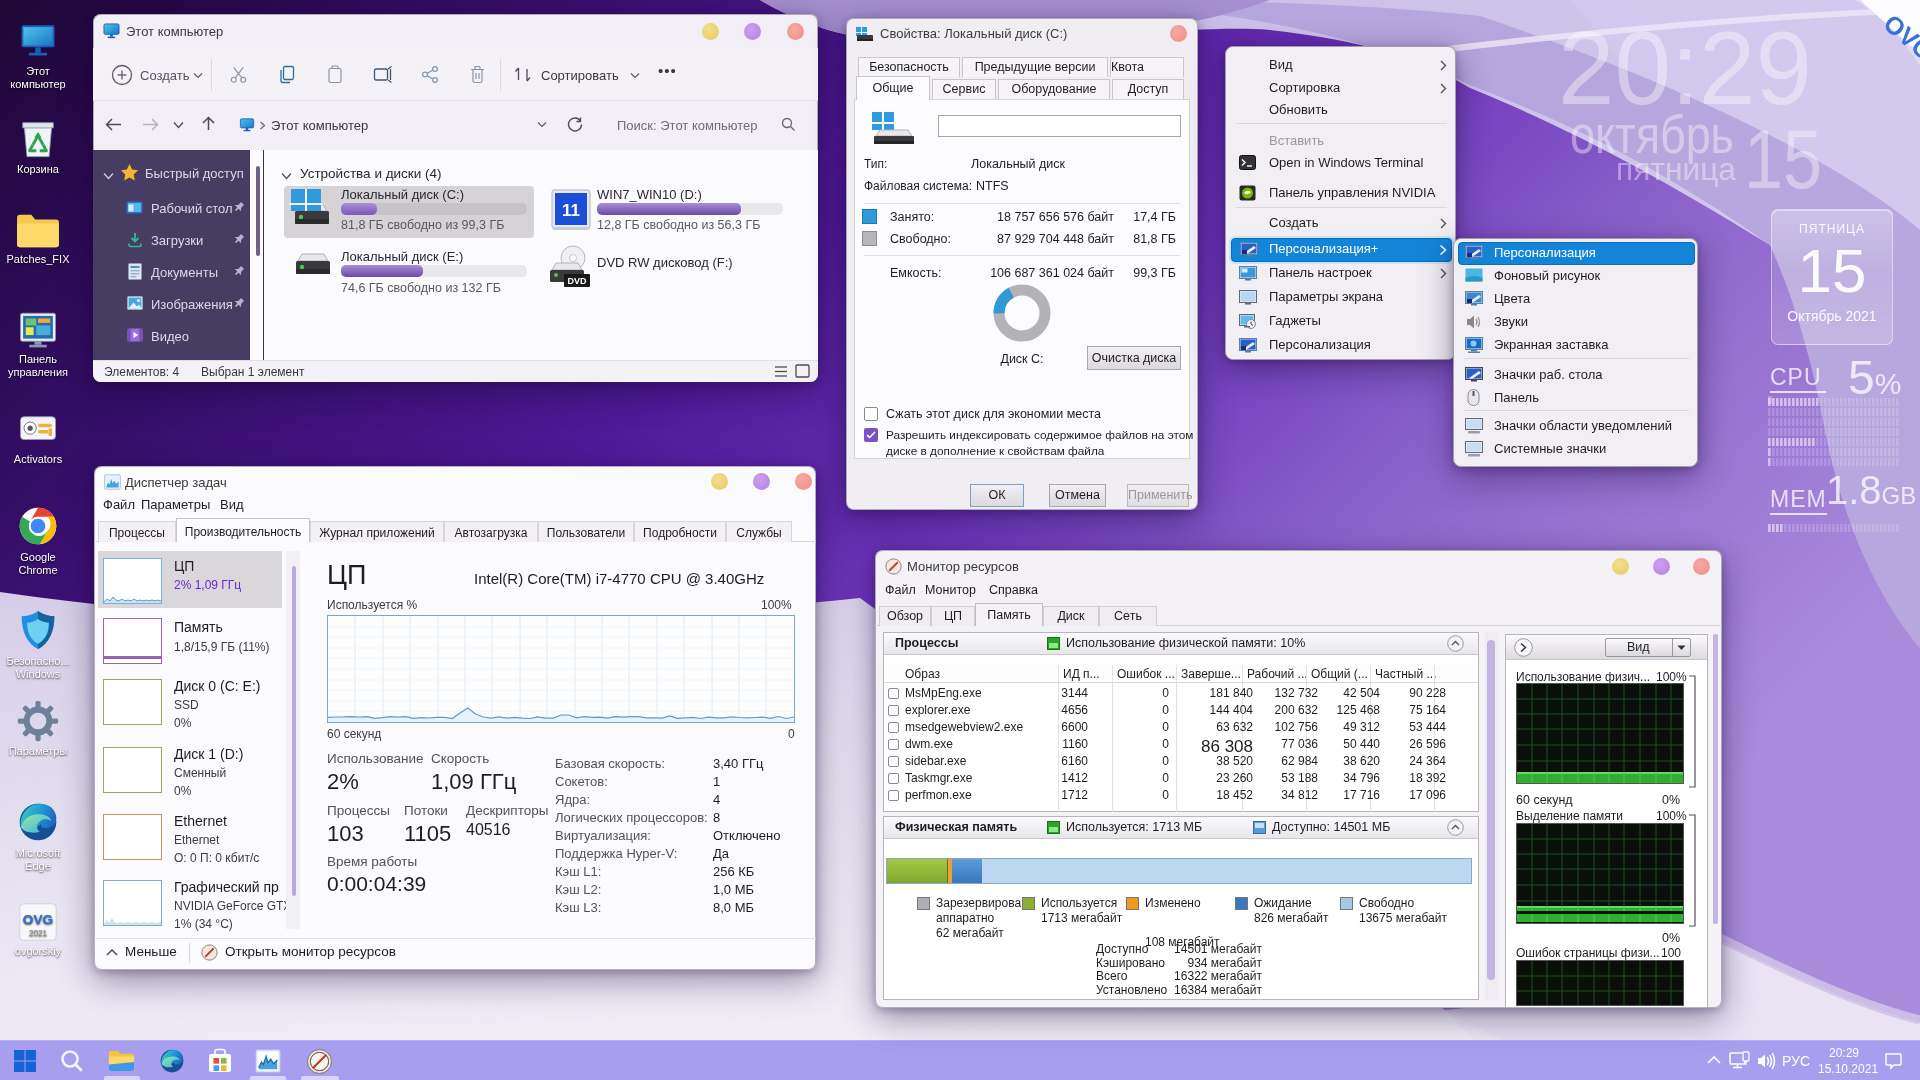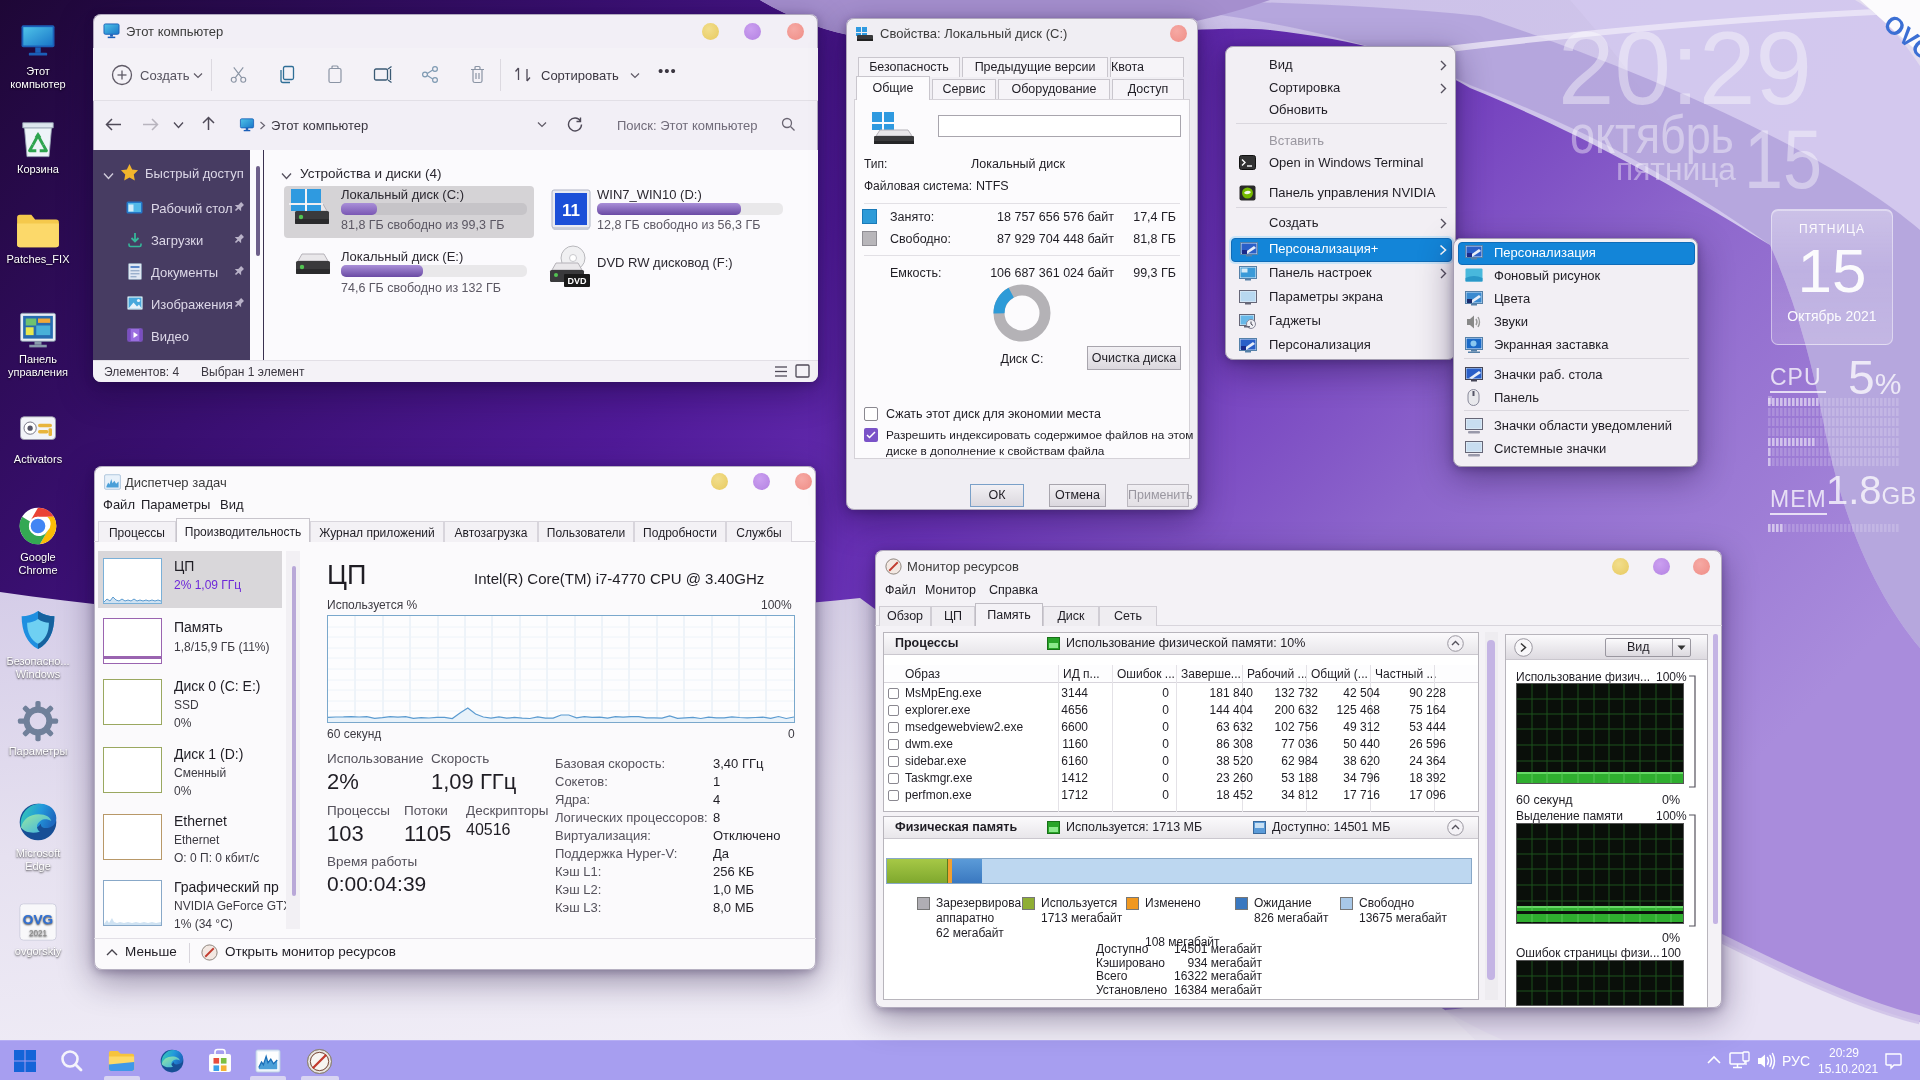--- a/index.html
+++ b/index.html
@@ -1172,21 +1172,21 @@
 <span class="abs" style="left:133px;top:170px;width:80px;text-align:right;font-size:12px;">6600</span>
 <span class="abs" style="left:214px;top:170px;width:80px;text-align:right;font-size:12px;">0</span>
 <span class="abs" style="left:298px;top:170px;width:80px;text-align:right;font-size:12px;">63 632</span>
 <span class="abs" style="left:363px;top:170px;width:80px;text-align:right;font-size:12px;">102 756</span>
 <span class="abs" style="left:425px;top:170px;width:80px;text-align:right;font-size:12px;">49 312</span>
 <span class="abs" style="left:491px;top:170px;width:80px;text-align:right;font-size:12px;">53 444</span>
 <div class="abs" style="left:13px;top:189px;width:11px;height:11px;background:#fff;border:1px solid #8a8890;border-radius:2px;"></div>
 <span class="abs" style="left:30px;top:187px;font-size:12px;">dwm.exe</span>
 <span class="abs" style="left:133px;top:187px;width:80px;text-align:right;font-size:12px;">1160</span>
 <span class="abs" style="left:214px;top:187px;width:80px;text-align:right;font-size:12px;">0</span>
-<span class="abs" style="left:298px;top:187px;width:80px;text-align:right;font-size:12px;">86 308</span>
+<span class="abs" style="left:298px;top:187px;width:80px;text-align:right;font-size:17px;">86 308</span>
 <span class="abs" style="left:363px;top:187px;width:80px;text-align:right;font-size:12px;">77 036</span>
 <span class="abs" style="left:425px;top:187px;width:80px;text-align:right;font-size:12px;">50 440</span>
 <span class="abs" style="left:491px;top:187px;width:80px;text-align:right;font-size:12px;">26 596</span>
 <div class="abs" style="left:13px;top:206px;width:11px;height:11px;background:#fff;border:1px solid #8a8890;border-radius:2px;"></div>
 <span class="abs" style="left:30px;top:204px;font-size:12px;">sidebar.exe</span>
 <span class="abs" style="left:133px;top:204px;width:80px;text-align:right;font-size:12px;">6160</span>
 <span class="abs" style="left:214px;top:204px;width:80px;text-align:right;font-size:12px;">0</span>
 <span class="abs" style="left:298px;top:204px;width:80px;text-align:right;font-size:12px;">38 520</span>
 <span class="abs" style="left:363px;top:204px;width:80px;text-align:right;font-size:12px;">62 984</span>
 <span class="abs" style="left:425px;top:204px;width:80px;text-align:right;font-size:12px;">38 620</span>

